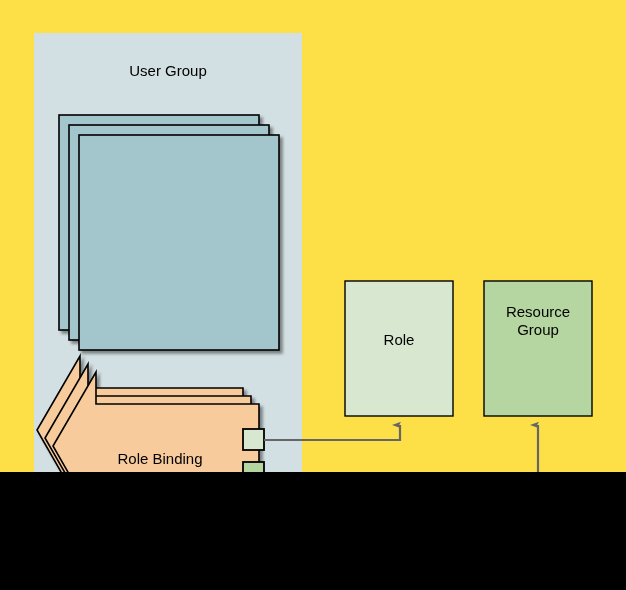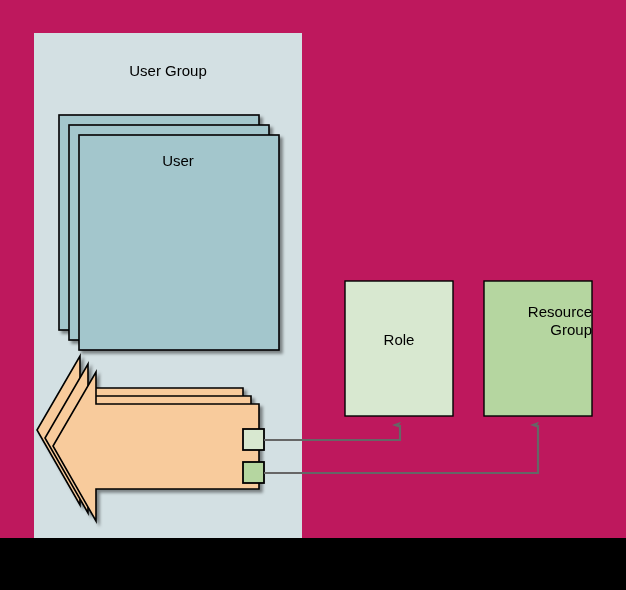--- a/index.html
+++ b/index.html
@@ -3,22 +3,22 @@
 <meta charset="utf-8">
 <style>
   html, body {
     margin: 0;
     padding: 0;
     background: #000000;
   }
   #canvas {
     position: relative;
     width: 626px;
-    height: 538px;
-    background: #be185d;
+    height: 472px;
+    background: #fde047;
     overflow: hidden;
     font-family: "Liberation Sans", sans-serif;
   }
   svg.layer {
     position: absolute;
     left: 0;
     top: 0;
     width: 626px;
     height: 590px;
   }
@@ -29,21 +29,21 @@
     font-size: 15px;
     line-height: 18px;
     text-align: center;
     white-space: pre-line;
     pointer-events: none;
   }
   #label-user-group { left: 36px; top: 62px; width: 264px; }
   #label-user       { left: 80px; top: 152px; width: 196px; }
   #label-role-binding { left: 60px; top: 450px; width: 200px; }
   #label-role       { left: 345px; top: 303px; width: 108px; margin-top: 28px; }
-  #label-resource-group { left: 484px; top: 303px; width: 108px; text-align: right; }
+  #label-resource-group { left: 484px; top: 303px; width: 108px; }
 </style>
 </head>
 <body>
 
 <div id="canvas">
 
   <svg class="layer" viewBox="0 0 626 590" xmlns="http://www.w3.org/2000/svg">
     <defs>
       <filter id="softShadow" x="-20%" y="-20%" width="150%" height="150%">
         <feDropShadow dx="3" dy="3" stdDeviation="1.4" flood-color="#000000" flood-opacity="0.42"></feDropShadow>
@@ -74,21 +74,21 @@
     <rect x="243" y="429" width="21" height="21" fill="#d8e8d0" stroke="#000000" stroke-width="1.8"></rect>
     <rect x="243" y="462" width="21" height="21" fill="#b5d6a0" stroke="#000000" stroke-width="1.8"></rect>
 
     <path d="M 264,440 L 400,440 L 400,425" fill="none" stroke="#666666" stroke-width="2.2" marker-end="url(#arrowUp)"></path>
 
     <path d="M 264,473 L 538,473 L 538,425" fill="none" stroke="#666666" stroke-width="2.2" marker-end="url(#arrowUp)"></path>
   </svg>
 
   <div class="lbl" id="label-user-group">User Group</div>
 
-  <div class="lbl" id="label-user">User</div>
 
+  <div class="lbl" id="label-role-binding">Role Binding</div>
 
   <div class="lbl" id="label-role">Role</div>
 
   <div class="lbl" id="label-resource-group">Resource
 Group</div>
 
 </div>
 
 </body></html>

